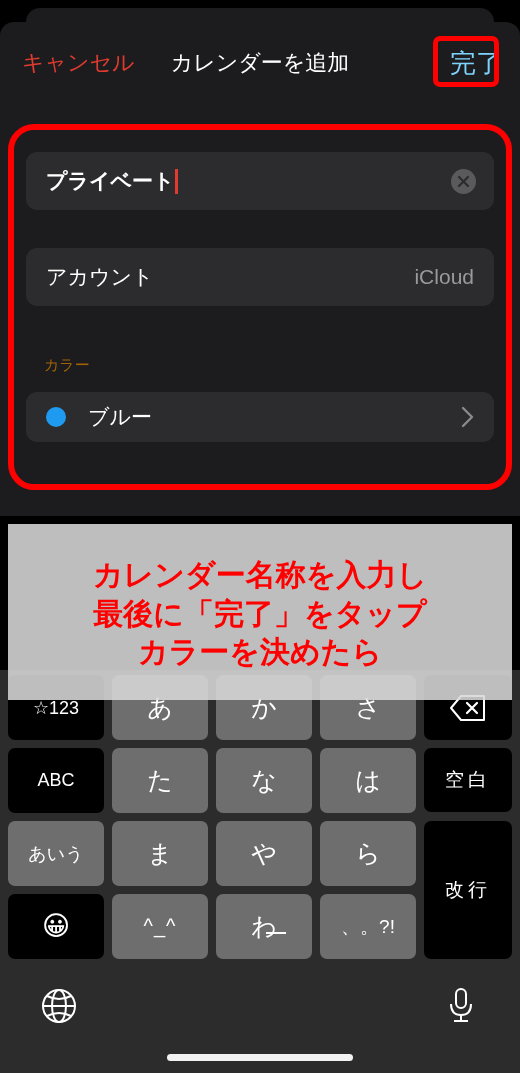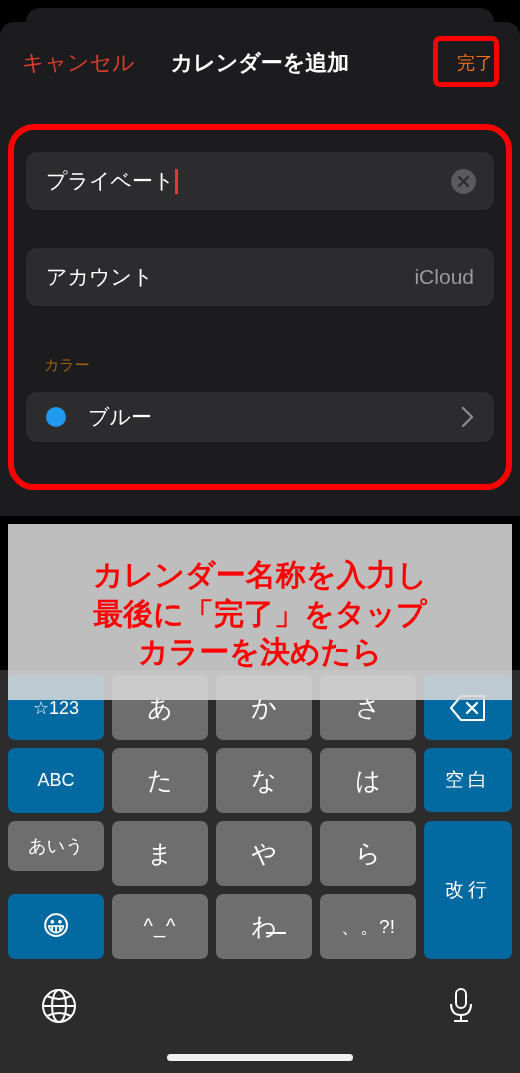--- a/index.html
+++ b/index.html
@@ -57,28 +57,28 @@
     font-size: 22px;
     letter-spacing: 0px;
     white-space: nowrap;
   }
   .nav-title {
     position: absolute;
     left: 0; right: 0;
     text-align: center;
     color: #ffffff;
     font-size: 22px;
-    font-weight: bold;
+    font-weight: normal;
     white-space: nowrap;
   }
   .nav-done {
     position: absolute;
-    right: 27px;
-    color: #f97316;
-    font-size: 18px;
+    right: 18px;
+    color: #7dd3fc;
+    font-size: 26px;
     white-space: nowrap;
   }
   .nav-done-box {
     position: absolute;
     left: 433px;
     top: 36px;
     width: 66px;
     height: 51px;
     border: 5px solid #ff0000;
     border-radius: 7px;
@@ -106,20 +106,21 @@
   }
 
   .row-name   { top: 48px;  height: 58px; }
   .row-account{ top: 144px; height: 58px; }
   .row-color  { top: 288px; height: 50px; }
 
   .name-text {
     color: #ffffff;
     font-size: 21px;
     white-space: nowrap;
+    font-weight: bold;
   }
   .caret {
     display: inline-block;
     width: 3px;
     height: 25px;
     background: #e03b2f;
     margin-left: 1px;
     vertical-align: -5px;
   }
   .clear-btn {
@@ -234,21 +235,21 @@
     position: absolute;
     border-radius: 7px;
     display: flex;
     align-items: center;
     justify-content: center;
     color: #ffffff;
     font-size: 25px;
     user-select: none;
   }
   .key.char { background: #6e6e6e; }
-  .key.fn   { background: #0369a1; text-align: right; }
+  .key.fn   { background: #000000; text-align: right; }
   .key.small { font-size: 18px; }
   .key.kanji { font-size: 19px; letter-spacing: 4px; }
   .key svg { display: block; }
 
   .emoji-key { font-size: 27px; line-height: 1; }
 
   .wa-key {
     position: relative;
     display: flex;
     align-items: center;
@@ -369,21 +370,21 @@
           </svg>
         </span>
       </div>
 
       <div class="key fn small" style="left:0px;   top:73px;  width:96px;  height:65px;">ABC</div>
       <div class="key char" style="left:104px; top:73px;  width:96px;  height:65px;">た</div>
       <div class="key char" style="left:208px; top:73px;  width:96px;  height:65px;">な</div>
       <div class="key char" style="left:312px; top:73px;  width:96px;  height:65px;">は</div>
       <div class="key fn kanji" style="left:416px; top:73px;  width:88px;  height:64px;">空白</div>
 
-      <div class="key char small" style="left:0px;  top:146px; width:96px;  height:50px;">あいう</div>
+      <div class="key char small" style="left:0px;  top:146px; width:96px;  height:65px;">あいう</div>
       <div class="key char" style="left:104px; top:146px; width:96px;  height:65px;">ま</div>
       <div class="key char" style="left:208px; top:146px; width:96px;  height:65px;">や</div>
       <div class="key char" style="left:312px; top:146px; width:96px;  height:65px;">ら</div>
       <div class="key fn kanji" style="left:416px; top:146px; width:88px;  height:138px;">改行</div>
 
       <div class="key fn" style="left:0px;   top:219px; width:96px;  height:65px;">
         <span class="emoji-key">😀</span>
       </div>
       <div class="key char caret-sym" style="left:104px; top:219px; width:96px; height:65px;">^_^</div>
       <div class="key char" style="left:208px; top:219px; width:96px; height:65px;">

